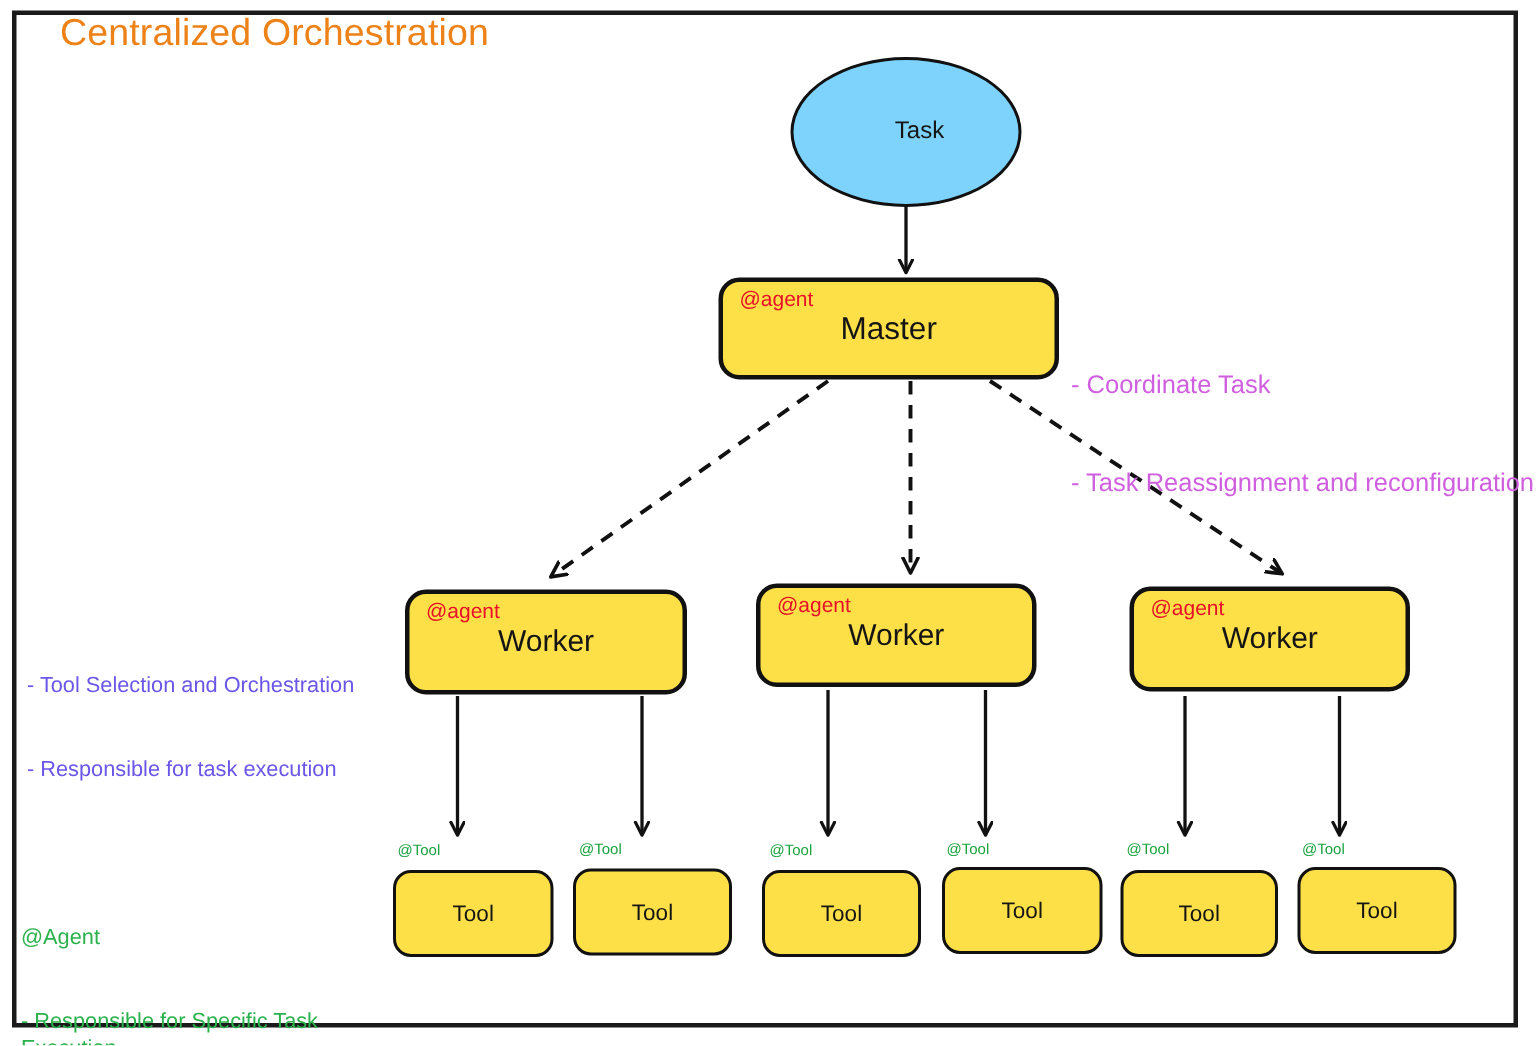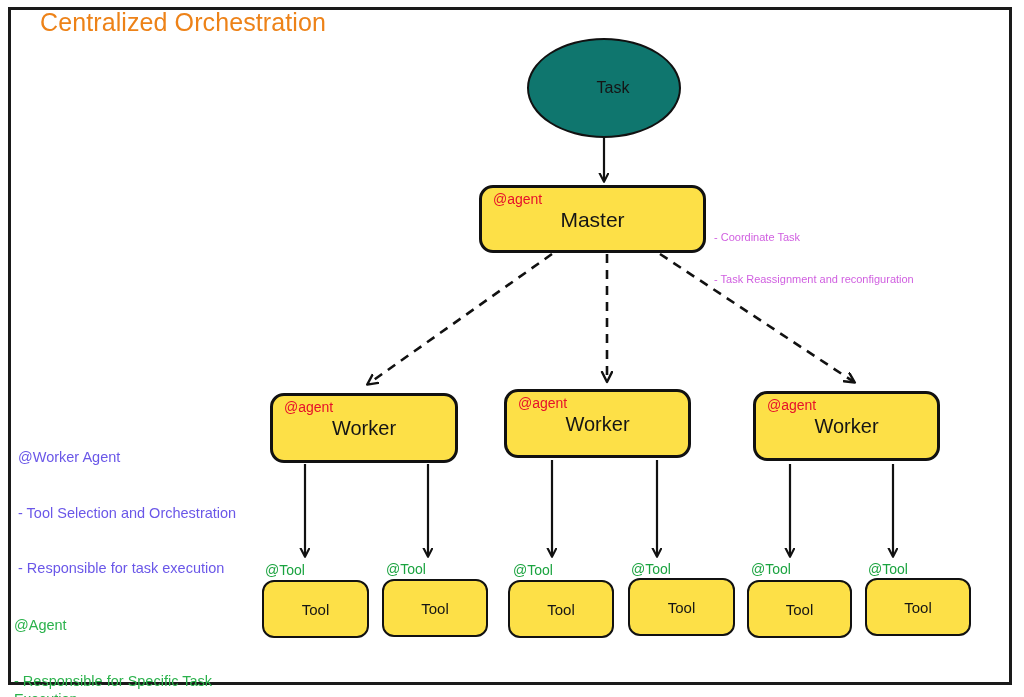--- a/index.html
+++ b/index.html
@@ -69,44 +69,44 @@
     position: absolute;
     left: 11px;
     top: 4px;
     font-size: 14px;
     color: #e6102a;
     line-height: 1;
     white-space: nowrap;
   }
   .tag-tool {
     position: absolute;
-    font-size: 14px;
+    font-size: 10px;
     color: #1aa33f;
     line-height: 1;
     white-space: nowrap;
   }
   .ellipse {
     position: absolute;
     box-sizing: border-box;
     border: 2.5px solid #111111;
     border-radius: 50%;
-    background: #0f766e;
+    background: #7dd3fc;
     display: flex;
     align-items: center;
     justify-content: center;
   }
   .ellipse .node-label { font-size: 16px; padding-left: 18px; }
 
   
   .annot {
     position: absolute;
     line-height: 1.28;
     white-space: pre;
   }
-  .annot.magenta { color: #d05fe0; font-size: 11px; }
+  .annot.magenta { color: #d05fe0; font-size: 17px; }
   .annot.violet  { color: #6a57e8; font-size: 14.5px; }
   .annot.green   { color: #2bb24c; font-size: 14.5px; }
   .annot div { white-space: pre; }
   .annot.wrap div { white-space: normal; }
 </style>
 </head>
 <body>
 
 <div id="canvas">
 
@@ -207,21 +207,20 @@
   <div class="node tool" style="left:865px; top:578px; width:106px; height:58px;">
     <span class="node-label">Tool</span>
   </div>
 
   <div class="annot magenta" style="left:714px; top:202px;">
     <div>- Coordinate Task</div>
     <div>- Task Reassignment and reconfiguration</div>
   </div>
 
   <div class="annot violet" style="left:18px; top:411px;">
-    <div>@Worker Agent</div>
     <div>- Tool Selection and Orchestration</div>
     <div>- Responsible for task execution</div>
   </div>
 
   <div class="annot green wrap" style="left:14px; top:579px; width:228px;">
     <div>@Agent</div>
     <div>- Responsible for Specific Task Execution</div>
     
   </div>
 

